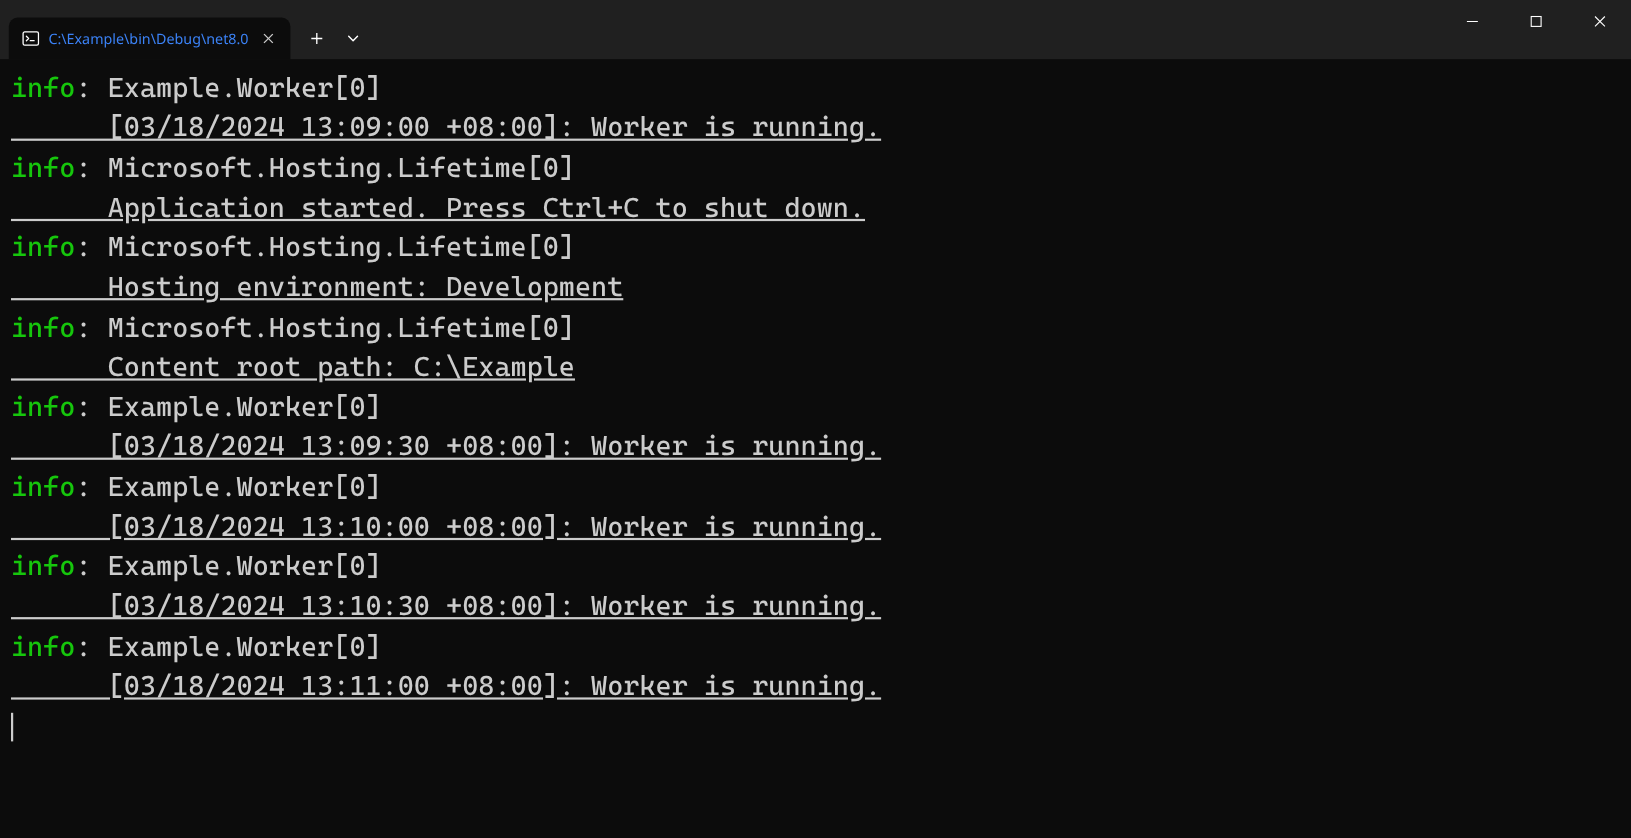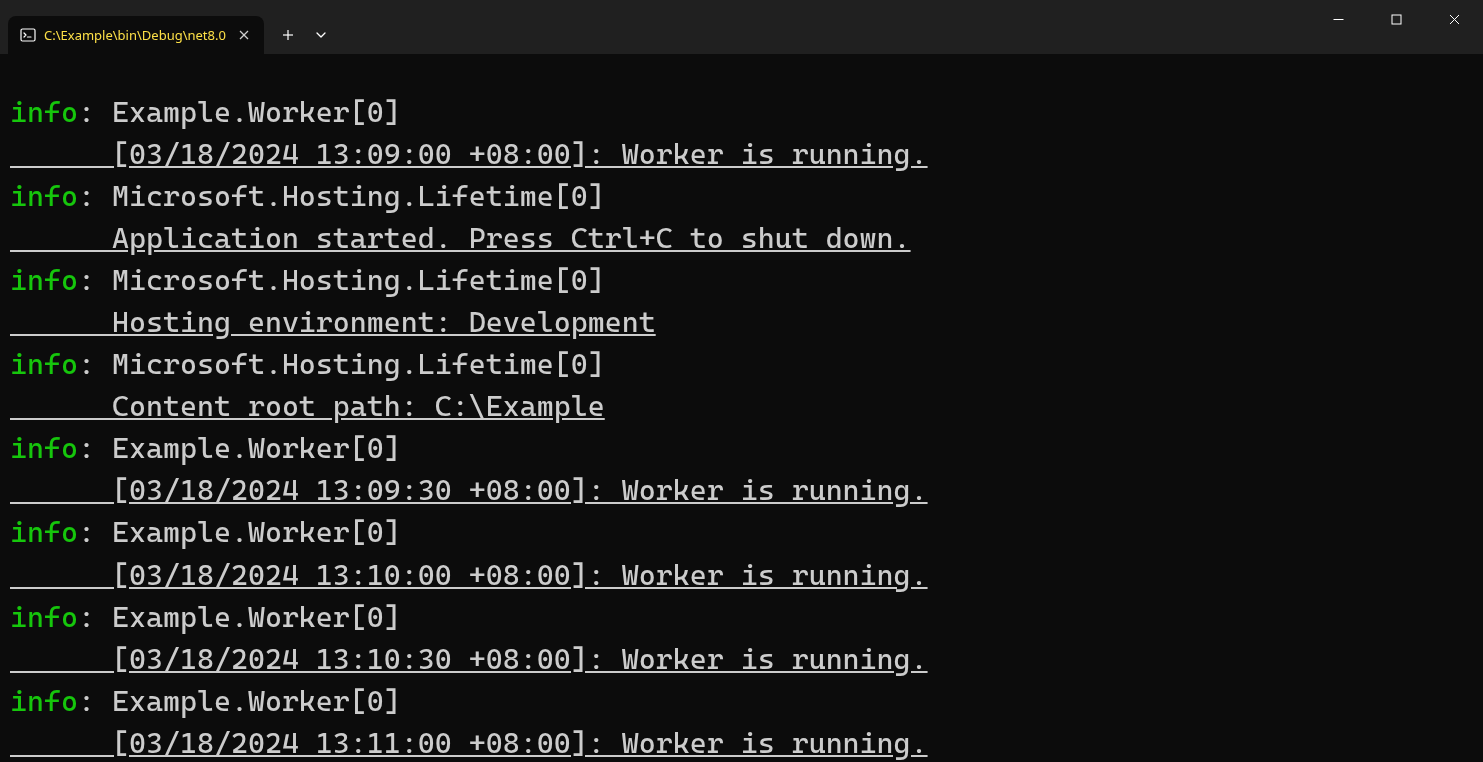--- a/index.html
+++ b/index.html
@@ -35,21 +35,21 @@
       flex: 0 0 auto;
     }
 
     .tab {
       display: flex;
       align-items: center;
       background: #0c0c0c;
       height: 38px;
       padding: 0 10px 0 12px;
       border-radius: 8px 8px 0 0;
-      color: #fde047;
+      color: #3b82f6;
       font-family: "Segoe UI", system-ui, sans-serif;
       font-size: 13px;
       gap: 8px;
       max-width: 270px;
       position: relative;
       margin-top: 8px;
     }
 
     .tab-icon {
       width: 16px;
@@ -120,26 +120,25 @@
       align-items: center;
       justify-content: center;
       color: #ffffff;
     }
 
     
     .terminal {
       flex: 1;
       background: #0c0c0c;
       padding: 8px 10px;
-      font-size: 29px;
+      font-size: 25px;
       line-height: 1.45;
       color: #cccccc;
       white-space: pre;
       overflow: hidden;
-      margin-top: 29px;
     }
 
     .log-entry {
       display: block;
     }
 
     .log-level {
       color: #16c60c;
     }
 

